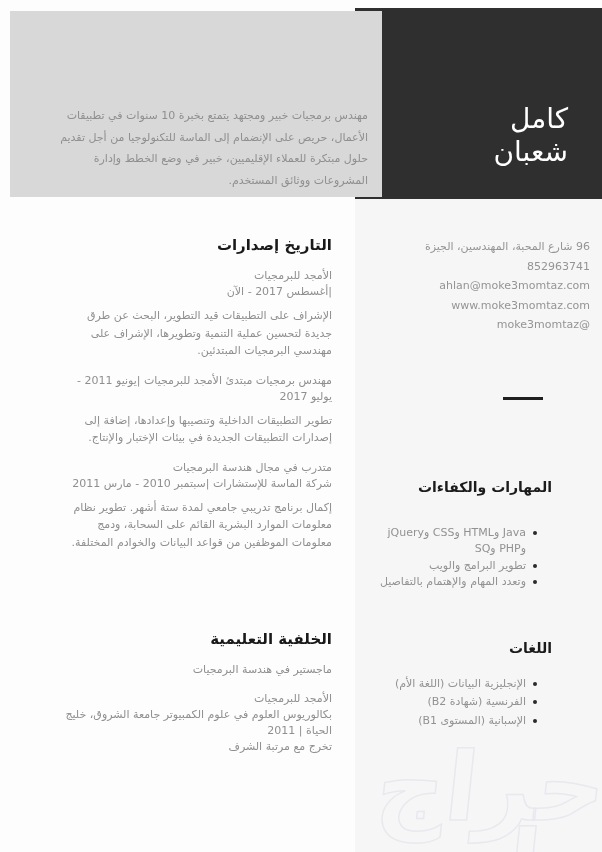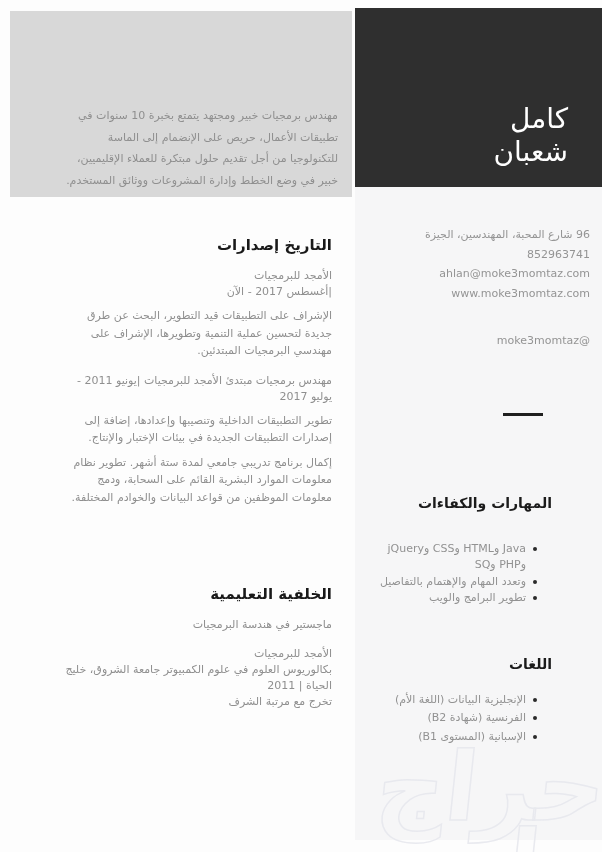--- a/index.html
+++ b/index.html
@@ -5,29 +5,29 @@
   html,body{margin:0;padding:0;background:#ffffff;}
   body{font-family:"DejaVu Sans",sans-serif;}
   .page{position:relative;width:602px;height:852px;background:#fdfdfd;overflow:hidden;margin:0 auto;direction:rtl;}
 
   
   .header-dark{position:absolute;left:355px;top:8px;width:247px;height:197px;background:#2f2f2f;
     display:flex;flex-direction:column;justify-content:flex-start;padding-top:94px;box-sizing:border-box;}
   .name{color:#ffffff;font-size:28px;line-height:33px;text-align:right;padding-right:34px;letter-spacing:0.5px;}
   .name .name-line{display:block;}
 
-  .header-gray{position:absolute;left:10px;top:11px;width:342px;height:186px;background:#d8d8d8;
+  .header-gray{position:absolute;left:10px;top:11px;width:372px;height:186px;background:#d8d8d8;
     display:flex;flex-direction:column;justify-content:flex-end;box-sizing:border-box;padding:0 14px 6px 50px;}
   .summary{margin:0;font-size:11px;line-height:21.5px;color:#8f8f8f;text-align:right;}
 
   
-  .sidebar{position:absolute;left:355px;top:187px;width:247px;height:653px;background:#f6f6f7;box-sizing:border-box;}
+  .sidebar{position:absolute;left:355px;top:199px;width:247px;height:653px;background:#f6f6f7;box-sizing:border-box;}
   .contact{padding:38px 12px 0 12px;text-align:right;font-size:11px;line-height:19.5px;color:#949494;}
   .contact-line{white-space:nowrap;}
-  .contact-line.ltr{direction:ltr;margin-top:28px;}
+  .contact-line.ltr{direction:ltr;}
   .divider{width:40px;height:3px;background:#1f1f1f;margin-top:62px;margin-right:59px;margin-left:auto0;}
   .side-section{padding:0 50px 0 18px;text-align:right;}
   .side-section h3{margin:78px 0 0;font-size:14px;line-height:19px;color:#1b1b1b;font-weight:bold;}
   .side-section h3.lang-h{margin-top:48px;}
   .side-list{list-style:none;margin:28px 0 0;padding:0;}
   .side-list.lang-list{margin-top:18px;}
   .side-list li{display:flex;gap:7px;padding-right:15px;font-size:11px;line-height:16.5px;color:#929292;box-sizing:border-box;}
   .side-list.lang-list li{line-height:15.5px;margin-bottom:3px;}
   .dot{flex:none;width:4px;height:4px;border-radius:50%;background:#2a2a2a;margin-top:6px;}
 
@@ -74,25 +74,25 @@
 
     <div class="side-section">
       <h3>المهارات والكفاءات</h3>
       <ul class="side-list">
         <li>
           <span class="dot"></span>
           <span>Java وHTML وCSS وjQuery وPHP وSQ</span>
         </li>
         <li>
           <span class="dot"></span>
-          <span>وتعدد المهام والإهتمام بالتفاصيل</span>
+          <span>تطوير البرامج والويب</span>
         </li>
         <li>
           <span class="dot"></span>
-          <span>تطوير البرامج والويب</span>
+          <span>وتعدد المهام والإهتمام بالتفاصيل</span>
         </li>
       </ul>
 
       <h3 class="lang-h">اللغات</h3>
       <ul class="side-list lang-list">
         <li>
           <span class="dot"></span>
           <span>الإنجليزية البيانات (اللغة الأم)</span>
         </li>
         <li>
@@ -119,20 +119,24 @@
     </div>
 
     <div class="job">
       <div class="job-lines">
         <div>مهندس برمجيات مبتدئ الأمجد للبرمجيات |يونيو 2011 - يوليو 2017</div>
       </div>
       <p class="desc">تطوير التطبيقات الداخلية وتنصيبها وإعدادها، إضافة إلى إصدارات التطبيقات الجديدة في بيئات الإختبار والإنتاج.</p>
     </div>
 
     <div class="job">
+      <div class="job-lines">
+        <div>متدرب في مجال هندسة البرمجيات</div>
+        <div>شركة الماسة للإستشارات |سبتمبر 2010 - مارس 2011</div>
+      </div>
       <p class="desc">إكمال برنامج تدريبي جامعي لمدة ستة أشهر. تطوير نظام معلومات الموارد البشرية القائم على السحابة، ودمج معلومات الموظفين من قواعد البيانات والخوادم المختلفة.</p>
     </div>
 
     <h2 class="edu-h">الخلفية التعليمية</h2>
 
     <div class="edu">
       <div class="job-lines">
         <div>ماجستير في هندسة البرمجيات</div>
       </div>
     </div>

